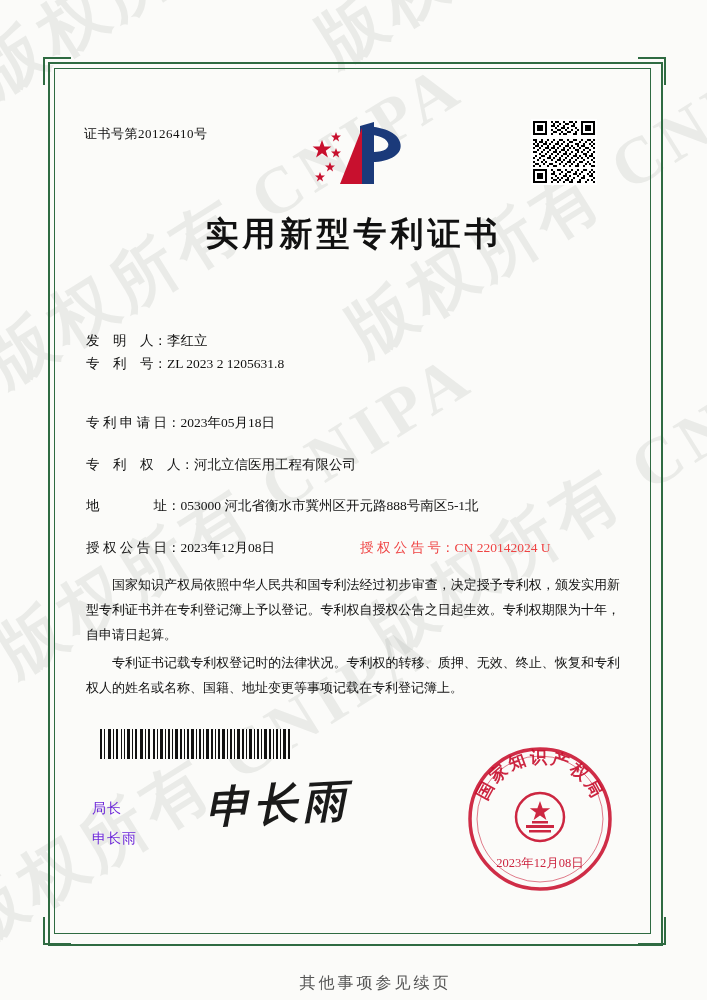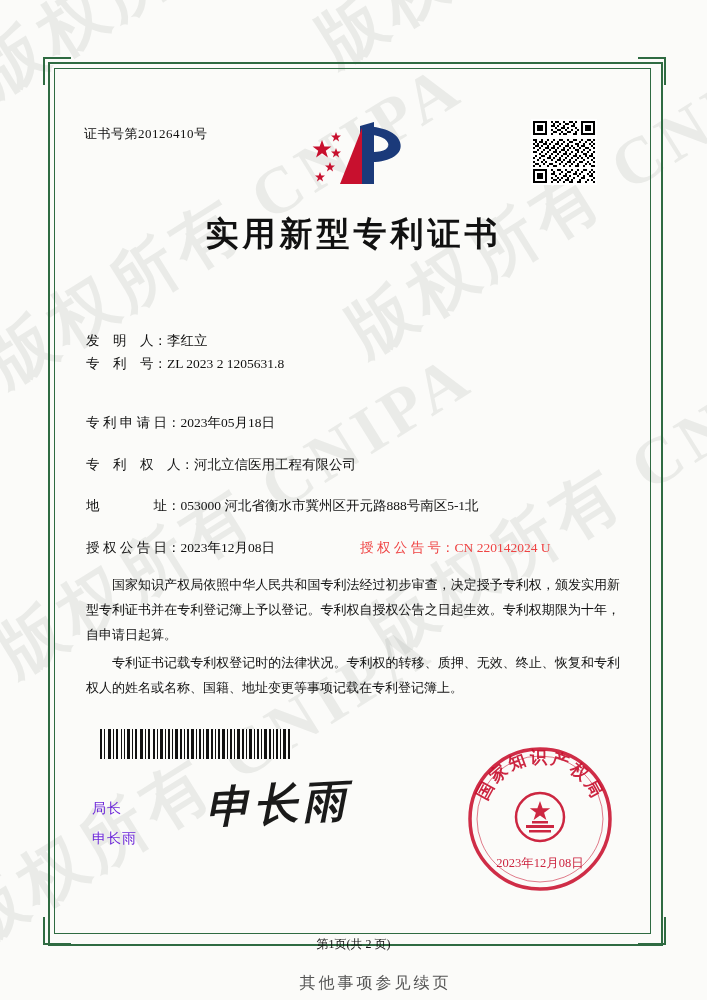--- a/index.html
+++ b/index.html
@@ -594,18 +594,17 @@
         </g>
 
         <text x="74" y="122" font-family="'Liberation Serif', serif" font-size="12.5" fill="#c8102e" opacity="0.92" text-anchor="middle">2023年12月08日</text>
       </svg>
     </div>
 
     <div class="sig-label" style="top:800px;">局长</div>
     <div class="sig-label" style="top:830px;">申长雨</div>
     <div class="sig-script">申长雨</div>
 
-    <div class="page-no">第1页(共 2 页)</div>
 
     <div class="footer-note">其他事项参见续页</div>
 
   </div>
 </div>
 
 </body></html>

